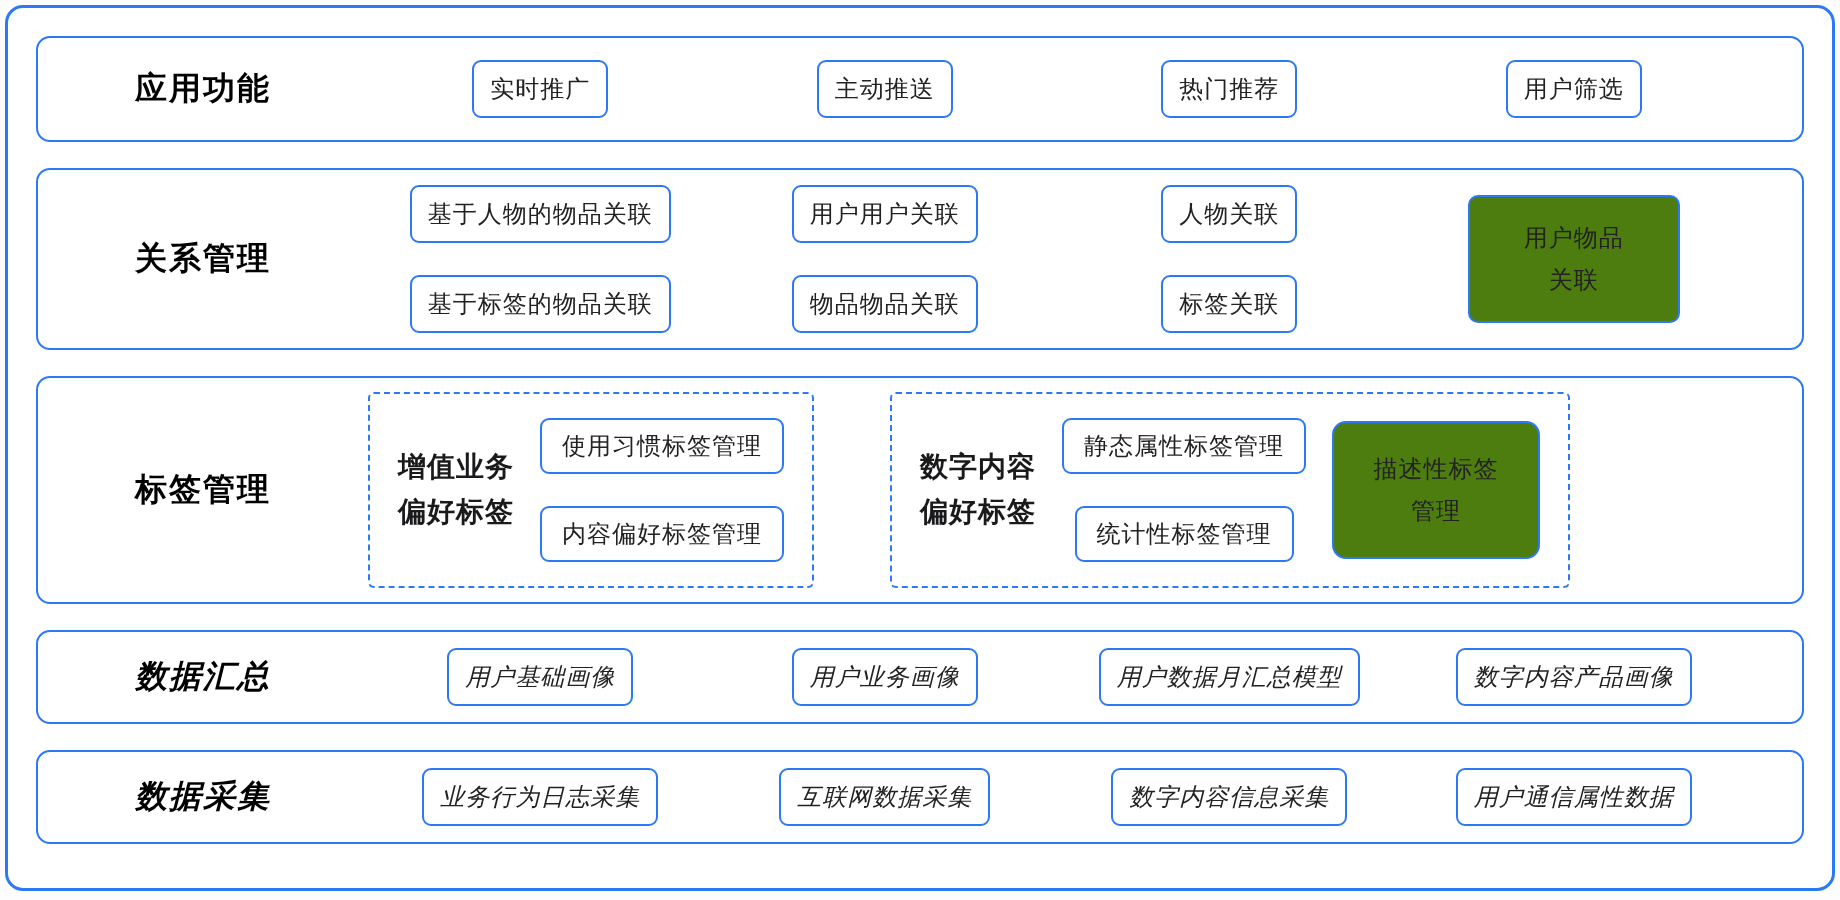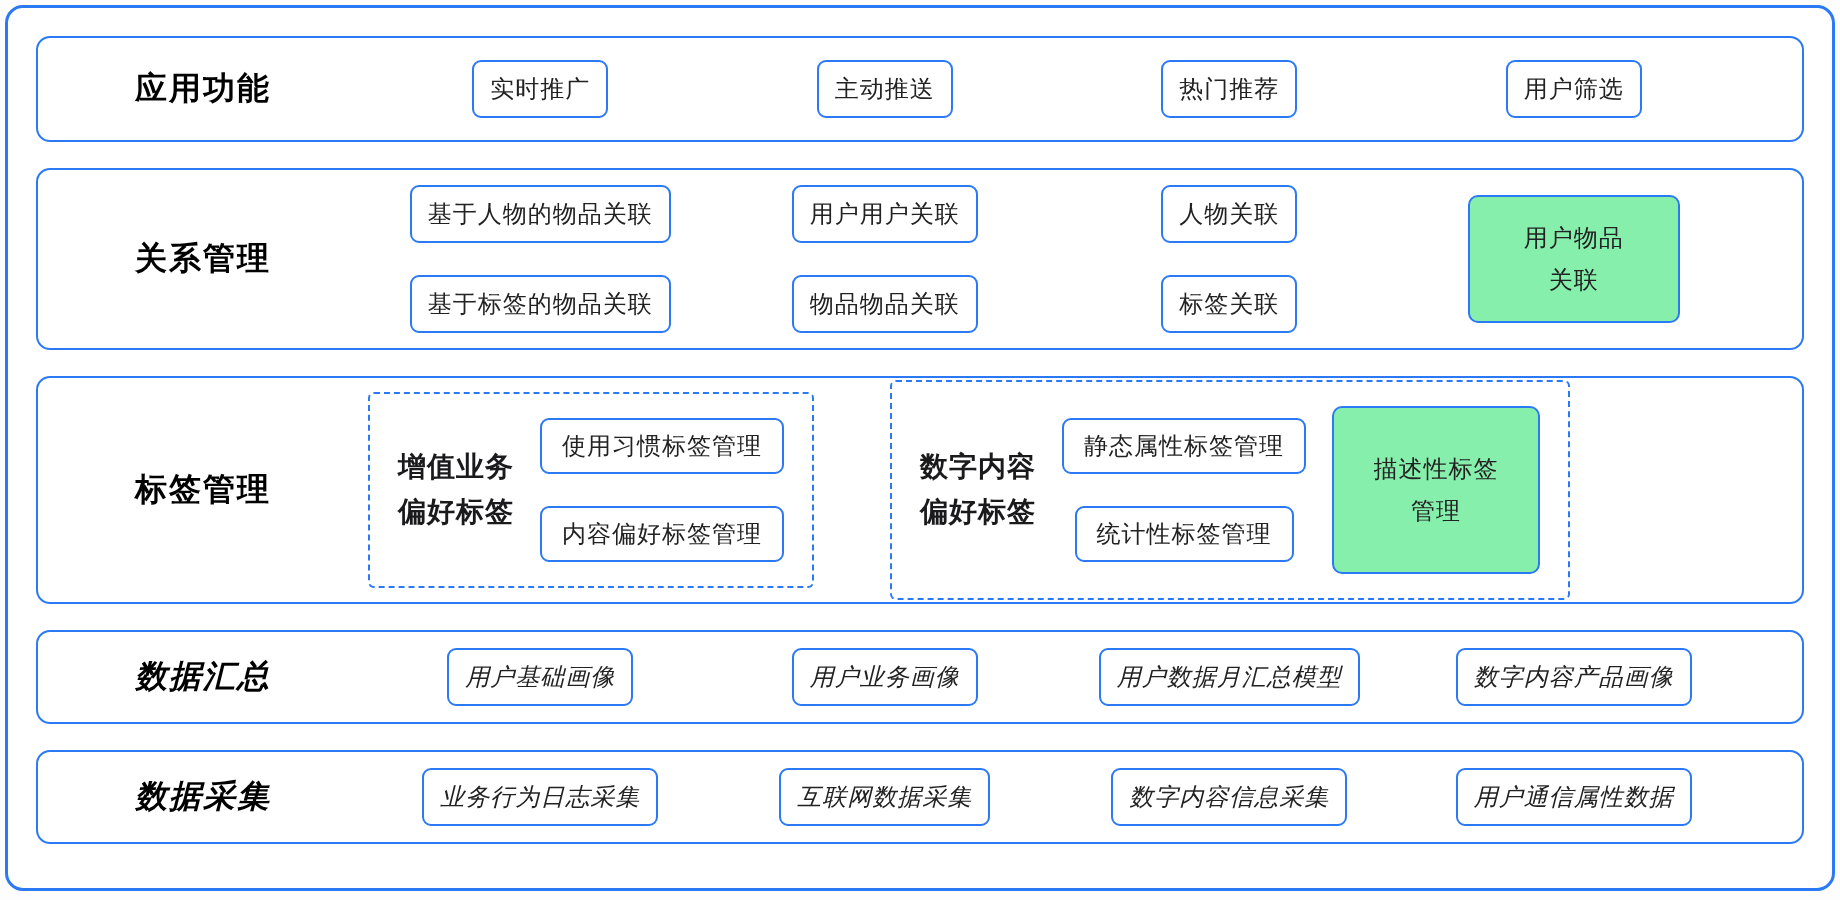--- a/index.html
+++ b/index.html
@@ -83,23 +83,23 @@
     width: 212px;
     height: 128px;
     display: flex;
     flex-direction: column;
     justify-content: center;
     align-items: center;
     gap: 10px;
     font-size: 24px;
     letter-spacing: 1px;
     color: #222;
-    background: #86efac;
-  }
-  .tallbox.taller { height: 168px; width: 208px; }
+    background: #4d7c0f;
+  }
+  .tallbox.taller { height: 138px; width: 208px; border-radius: 14px; }
 
   .tag-content {
     display: flex;
     align-items: center;
     gap: 76px;
     padding-right: 46px;
   }
   .dashed-group {
     border: 2px dashed var(--accent);
     border-radius: 6px;

